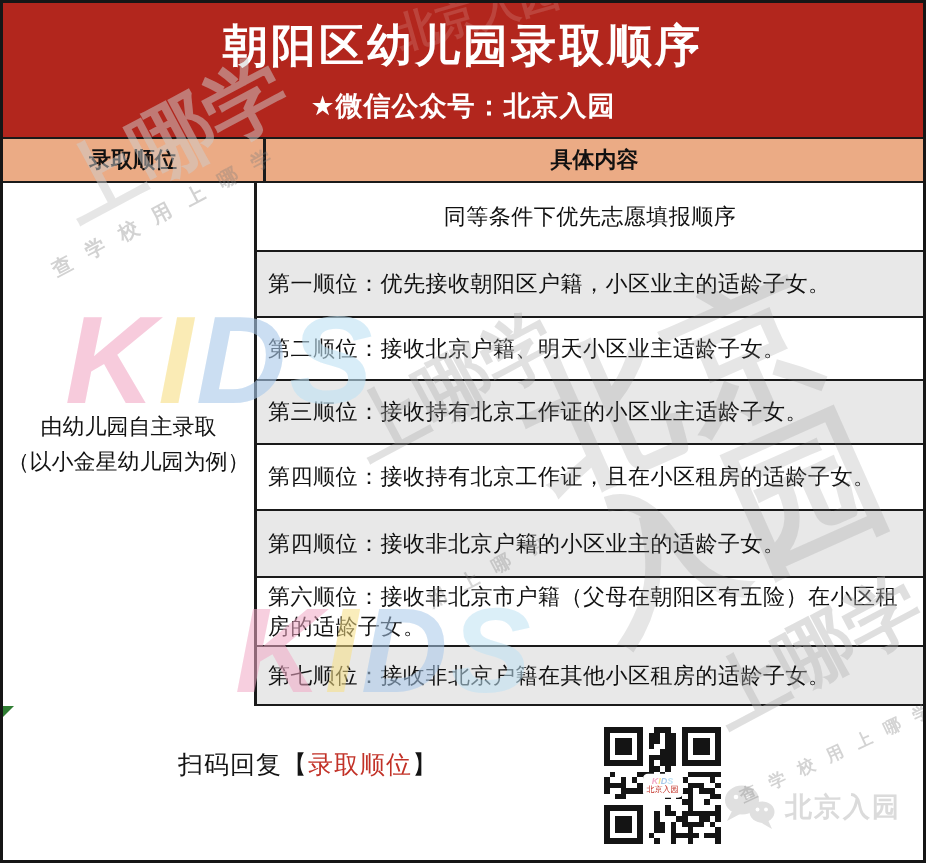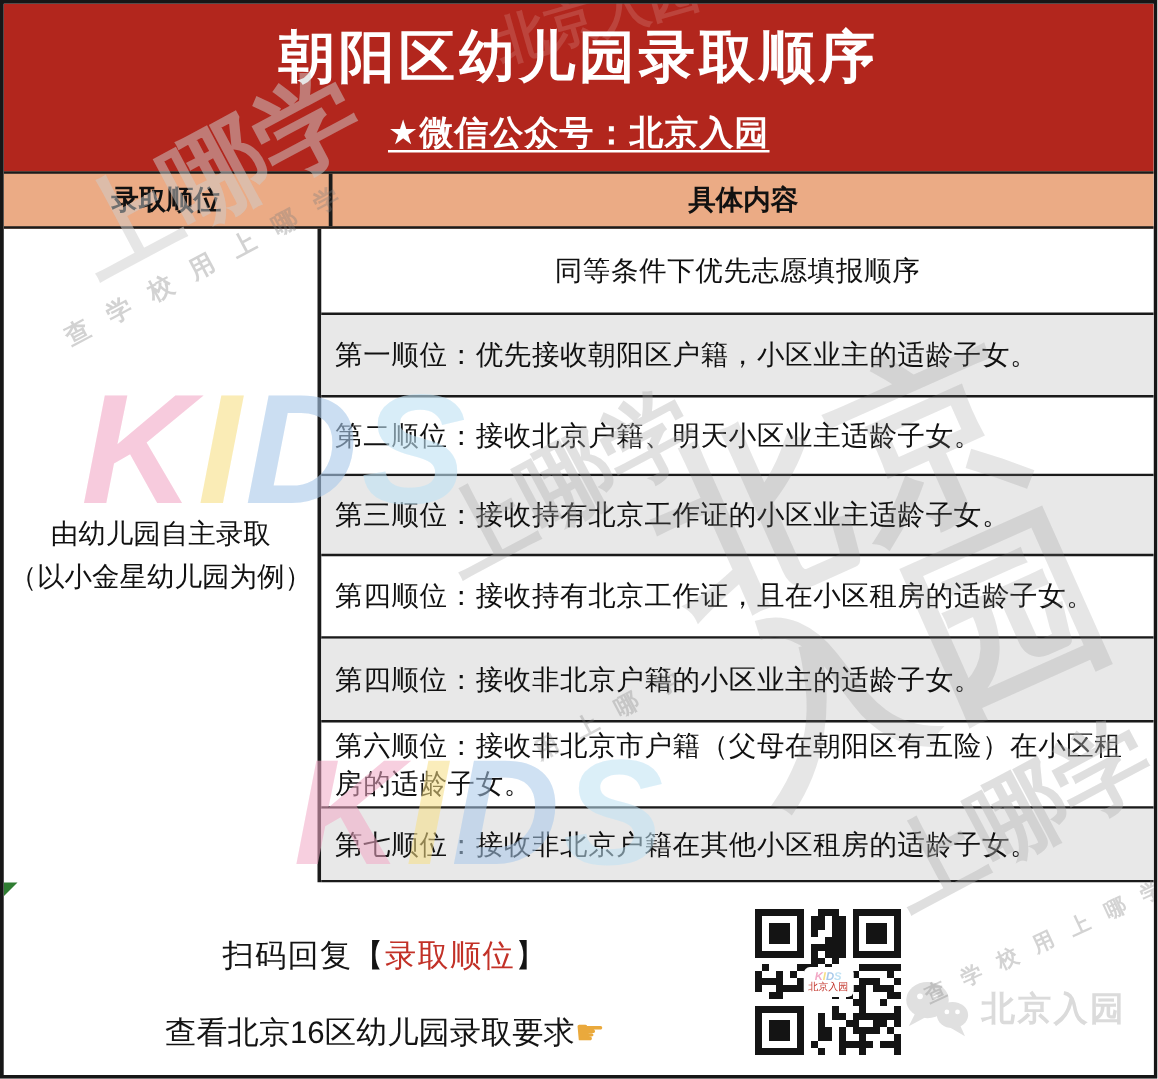--- a/index.html
+++ b/index.html
@@ -30,21 +30,20 @@
     color: #fff;
     font-size: 45px;
     font-weight: bold;
     letter-spacing: 3px;
   }
   .subtitle {
     color: #fff;
     font-size: 27px;
     font-weight: bold;
     letter-spacing: 1px;
-    text-decoration: underline;
     text-underline-offset: 5px;
   }
   
   .thead {
     display: flex;
     height: 46px;
     background: #ebab85;
     border-top: 2px solid #1a1a1a;
     border-bottom: 2px solid #1a1a1a;
     position: relative;
@@ -183,21 +182,20 @@
         <div class="crow shade" style="height: 67px;">第四顺位：接收非北京户籍的小区业主的适龄子女。</div>
         <div class="crow" style="height: 70px;">第六顺位：接收非北京市户籍（父母在朝阳区有五险）在小区租房的适龄子女。</div>
         <div class="crow shade" style="height: 59px;">第七顺位：接收非北京户籍在其他小区租房的适龄子女。</div>
       </div>
   </div>
 
   <div class="footer">
     <div class="green-corner"></div>
     <div class="cta">
       <div class="cta-line1"><span>扫码回复【</span><span class="hl">录取顺位</span><span>】</span></div>
-      <div class="cta-line2"><span>查看北京16区幼儿园录取要求</span><span class="pointer">☛</span></div>
     </div>
     <div class="qr">
         <svg viewBox="0 0 21 21" shape-rendering="crispEdges">
           <rect x="0" y="0" width="21" height="21" fill="#ffffff"></rect>
           <rect x="9" y="0" width="1" height="1" fill="#141414"></rect>
           <rect x="10" y="0" width="1" height="1" fill="#141414"></rect>
           <rect x="11" y="0" width="1" height="1" fill="#141414"></rect>
           <rect x="8" y="1" width="1" height="1" fill="#141414"></rect>
           <rect x="9" y="1" width="1" height="1" fill="#141414"></rect>
           <rect x="11" y="1" width="1" height="1" fill="#141414"></rect>

